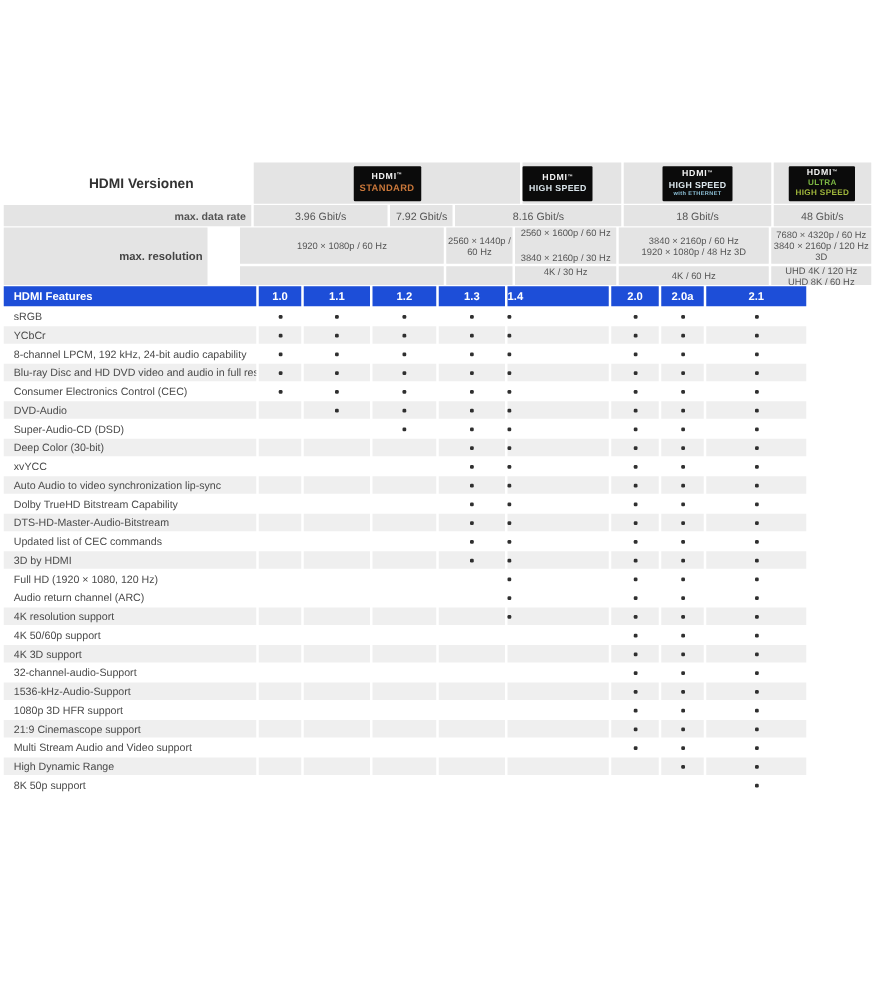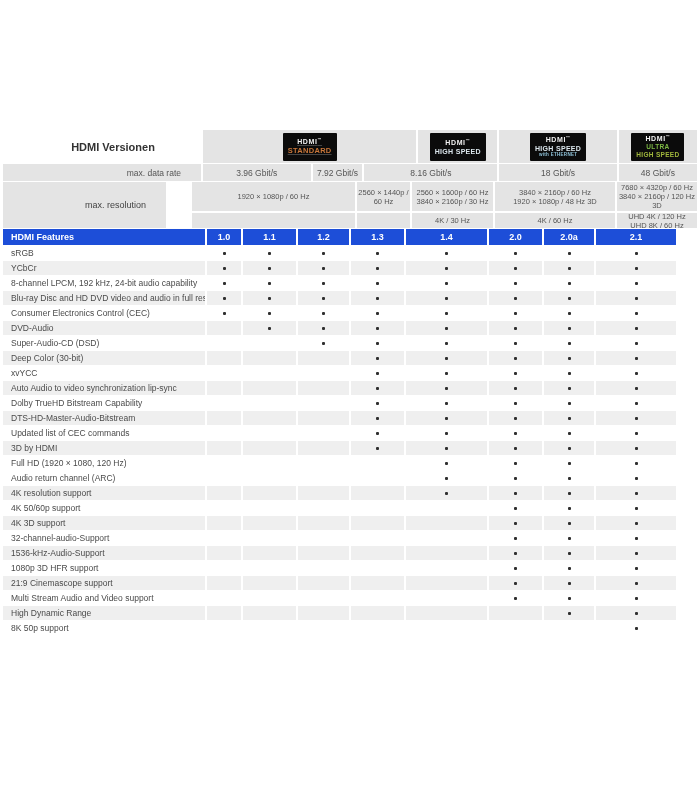--- a/index.html
+++ b/index.html
@@ -6,45 +6,45 @@
   body{
     width:700px;height:800px;background:#ffffff;position:relative;
     font-family:"Liberation Sans",sans-serif;color:#444;
   }
   .table{position:absolute;left:3px;top:130px;width:694px;}
   .row{display:flex;gap:2px;}
   .cell{box-sizing:border-box;display:flex;align-items:center;justify-content:center;background:#e4e4e4;}
   
   .cl{width:202px;}   
   .v0{width:34px;}.v1{width:53px;}.v2{width:51px;}.v3{width:53px;}
-  .v4{width:81px;}.v5{width:53px;}.v6{width:50px;}.v7{width:80px;}
+  .v4{width:81px;justify-content:space-between;}.v5{width:38px;}.v6{width:34px;}.v7{width:80px;}
   .m01{width:110px;}  
   .m34{width:136px;}  
   .m56{width:120px;}  
   .m012{width:163px;margin-left:24px;} 
-  .g1{width:218px;text-decoration:underline;}   
+  .g1{width:218px;}   
 
   
   .badge-row{height:33px;margin-top:0;}
   .title-cell{justify-content:center;padding-left:22px;background:#fff;font-size:11px;font-weight:bold;color:#333;}
   .band{background:#e4e4e4;}
   .badge{height:28px;min-width:52px;background:#0b0b0b;border-radius:1px;
          display:flex;flex-direction:column;align-items:center;justify-content:center;
          padding:2px 5px;box-sizing:border-box;line-height:1;}
   .blogo{font-size:7px;font-weight:bold;color:#f2f2f2;letter-spacing:.6px;}
   .blogo sup{font-size:4px;vertical-align:top;}
   .bline{font-weight:bold;letter-spacing:.3px;margin-top:2px;}
   .std-line{font-size:7.5px;color:#c9773a;}
   .hs-line{font-size:7px;color:#dbe6ec;}
   .eth-line{font-size:4.5px;color:#8fc3da;margin-top:1px;}
   .ul-line1{font-size:6.5px;color:#7db844;}
   .ul-line2{font-size:6.5px;color:#a0b73c;margin-top:1px;}
 
   
-  .hdr-label{justify-content:flex-end;padding-right:20px;font-size:9px;font-weight:normal;color:#444;}
+  .hdr-label{justify-content:flex-end;padding-right:4px;font-size:9px;font-weight:bold;color:#444;}
   .rate-row{height:17px;margin-top:1px;}
   .rate-row .cell{font-size:8.5px;color:#555;}
   .res-block{margin-top:1px;display:flex;gap:2px;}
   .res-label{height:46px;}
   .res-right{display:flex;flex-direction:column;gap:2px;}
   .res-sub{display:flex;gap:2px;}
   .res-a{height:29px;}
   .res-b{height:15px;}
   .res-sub .cell{font-size:7.5px;line-height:9px;color:#555;text-align:center;flex-direction:column;}
   .res-sub .cell span{display:block;}

